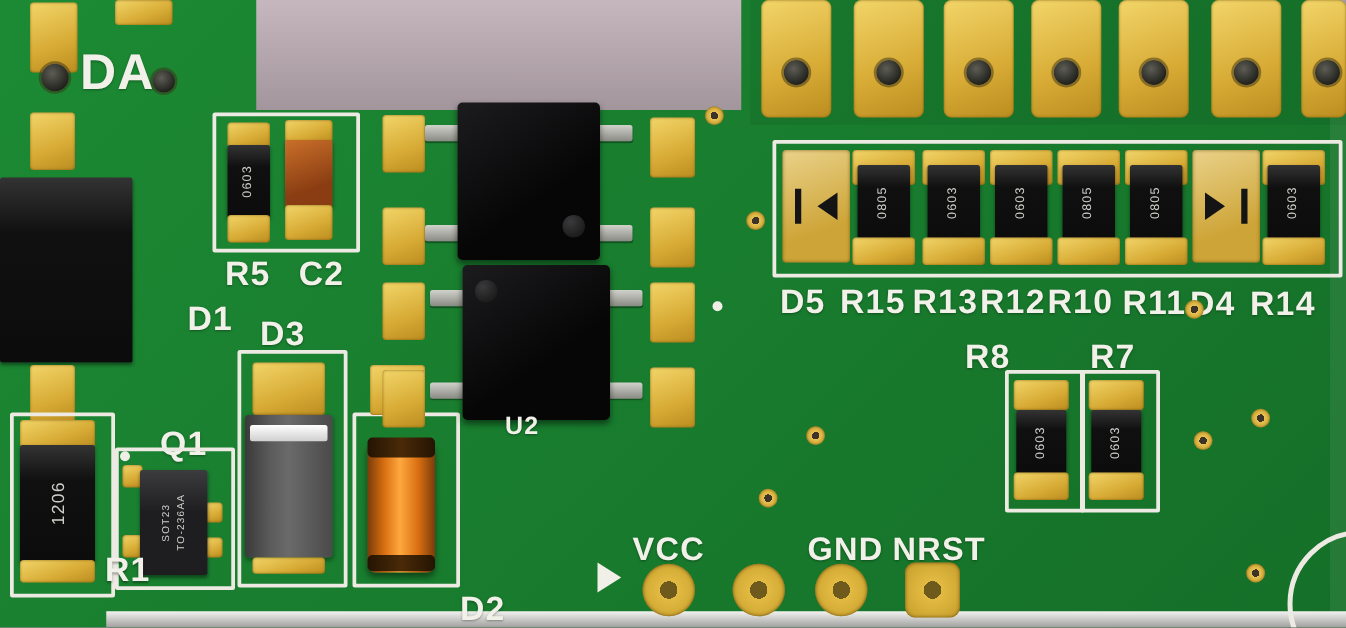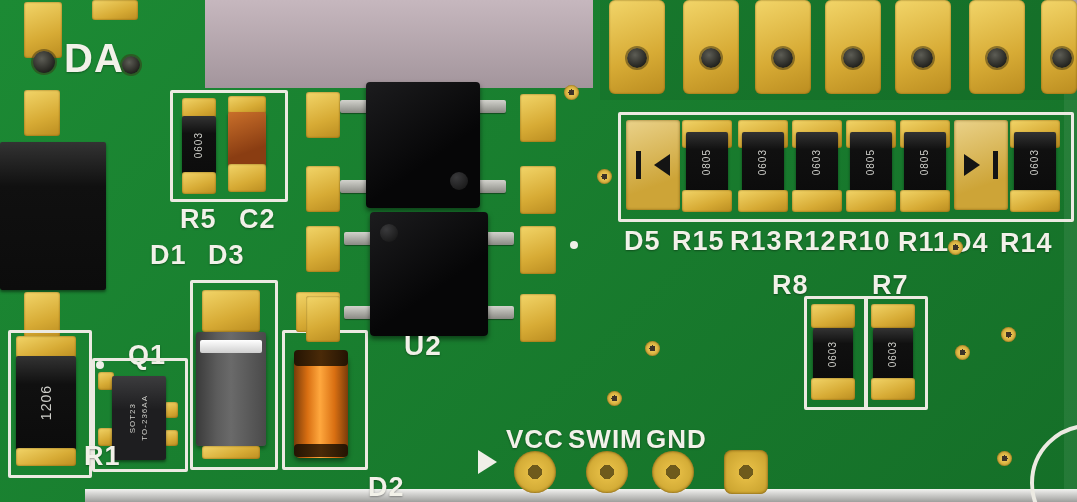--- a/index.html
+++ b/index.html
@@ -115,21 +115,21 @@
   <div class="abs chip" style="left:182px;top:116px;width:34px;height:58px">
     <span class="vtext">0603</span>
   </div>
   <div class="abs pad" style="left:182px;top:172px;width:34px;height:22px"></div>
   <div class="abs pad" style="left:228px;top:96px;width:38px;height:18px"></div>
   <div class="abs" style="left:228px;top:112px;width:38px;height:54px;border-radius:2px;background:linear-gradient(160deg,#c96f2a,#8a3d12 70%);box-shadow:0 2px 3px rgba(0,0,0,.4)"></div>
   <div class="abs pad" style="left:228px;top:164px;width:38px;height:28px"></div>
   <div class="abs lbl" style="left:180px;top:204px">R5</div>
   <div class="abs lbl" style="left:239px;top:204px">C2</div>
 
-  <div class="abs lbl" style="left:208px;top:240px">D3</div>
+  <div class="abs lbl" style="left:208px;top:252px">D3</div>
   <div class="abs outline" style="left:190px;top:280px;width:82px;height:184px"></div>
   <div class="abs pad" style="left:202px;top:290px;width:58px;height:42px"></div>
   <div class="abs graydiode" style="left:196px;top:332px;width:70px;height:114px">
     <div class="band"></div>
   </div>
   <div class="abs pad" style="left:202px;top:446px;width:58px;height:13px"></div>
 
   <div class="abs lbl" style="left:128px;top:340px">Q1</div>
   <div class="abs outline" style="left:92px;top:358px;width:90px;height:108px"></div>
   <div class="abs dot" style="left:96px;top:361px"></div>
@@ -174,21 +174,21 @@
   <div class="abs pin" style="left:344px;top:306px;width:28px;height:13px"></div>
   <div class="abs pin" style="left:486px;top:232px;width:28px;height:13px"></div>
   <div class="abs pin" style="left:486px;top:306px;width:28px;height:13px"></div>
 
   <div class="abs relay" style="left:366px;top:82px;width:114px;height:126px">
     <div class="pip" style="right:12px;bottom:18px"></div>
   </div>
   <div class="abs relay" style="left:370px;top:212px;width:118px;height:124px">
     <div class="pip" style="left:10px;top:12px"></div>
   </div>
-  <div class="abs lbl" style="left:404px;top:330px;font-size:28px">U2</div>
+  <div class="abs lbl" style="left:404px;top:330px;font-size:20px">U2</div>
 
   <div class="abs pad big" style="left:609px;top:0;width:56px;height:94px"></div>
   <div class="abs pad big" style="left:683px;top:0;width:56px;height:94px"></div>
   <div class="abs pad big" style="left:755px;top:0;width:56px;height:94px"></div>
   <div class="abs pad big" style="left:825px;top:0;width:56px;height:94px"></div>
   <div class="abs pad big" style="left:895px;top:0;width:56px;height:94px"></div>
   <div class="abs pad big" style="left:969px;top:0;width:56px;height:94px"></div>
   <div class="abs pad big" style="left:1041px;top:0;width:36px;height:94px"></div>
   <div class="abs hole" style="left:627px;top:48px;width:20px;height:20px"></div>
   <div class="abs hole" style="left:701px;top:48px;width:20px;height:20px"></div>
@@ -264,22 +264,22 @@
   </div>
   <div class="abs pad" style="left:811px;top:378px;width:44px;height:22px"></div>
   <div class="abs outline" style="left:864px;top:296px;width:58px;height:108px"></div>
   <div class="abs pad" style="left:871px;top:304px;width:44px;height:24px"></div>
   <div class="abs chip" style="left:873px;top:328px;width:40px;height:52px">
     <span class="vtext">0603</span>
   </div>
   <div class="abs pad" style="left:871px;top:378px;width:44px;height:22px"></div>
 
   <div class="abs lbl" style="left:506px;top:424px;font-size:26px">VCC</div>
-  <div class="abs lbl" style="left:568px;top:424px;font-size:26px">SWIM</div>
   <div class="abs lbl" style="left:646px;top:424px;font-size:26px">GND</div>
+  <div class="abs lbl" style="left:714px;top:424px;font-size:26px">NRST</div>
   <div class="abs tri-white" style="left:478px;top:450px"></div>
   <div class="abs roundpad" style="left:514px;top:451px;width:42px;height:42px"></div>
   <div class="abs roundpad" style="left:586px;top:451px;width:42px;height:42px"></div>
   <div class="abs roundpad" style="left:652px;top:451px;width:42px;height:42px"></div>
   <div class="abs sqpad" style="left:724px;top:450px;width:44px;height:44px"></div>
 
   <div class="abs via" style="left:564px;top:85px"></div>
   <div class="abs via" style="left:597px;top:169px"></div>
   <div class="abs via" style="left:645px;top:341px"></div>
   <div class="abs via" style="left:607px;top:391px"></div>

